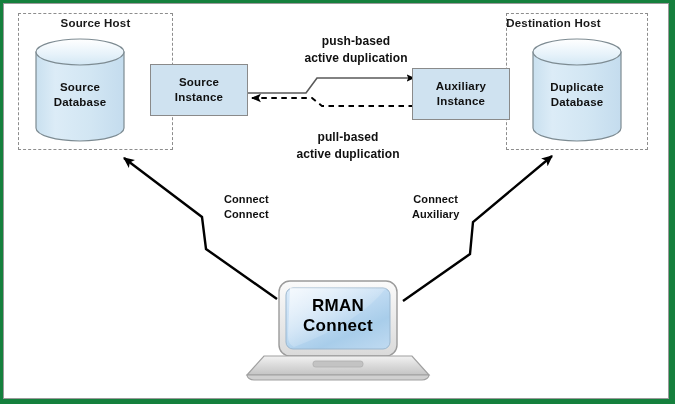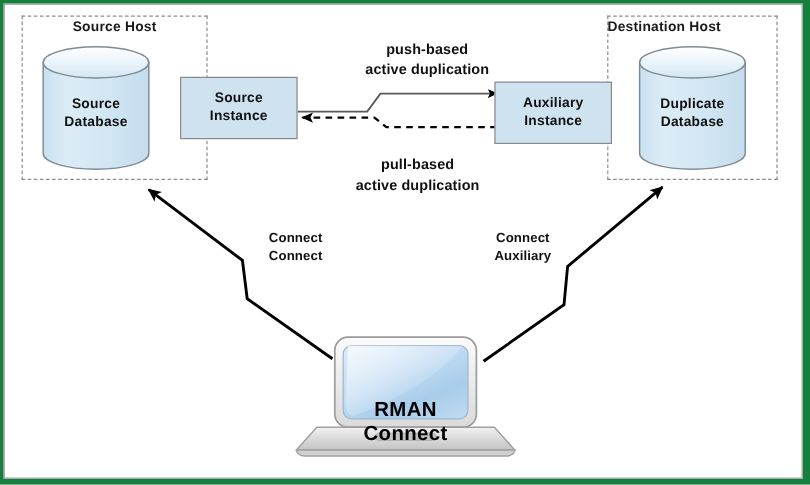--- a/index.html
+++ b/index.html
@@ -97,21 +97,20 @@
   }
   .laptop-text {
     position: absolute;
     text-align: center;
     font-size: 17px;
     font-weight: bold;
     color: #000000;
     line-height: 1.16;
     letter-spacing: 0.3px;
     white-space: nowrap;
-    margin-top: 36px;
   }
 </style>
 </head>
 <body>
 
 <div id="stage">
 
   <div id="frame"></div>
 
   <div class="host-box" style="left:18px; top:13px; width:155px; height:137px;"></div>

